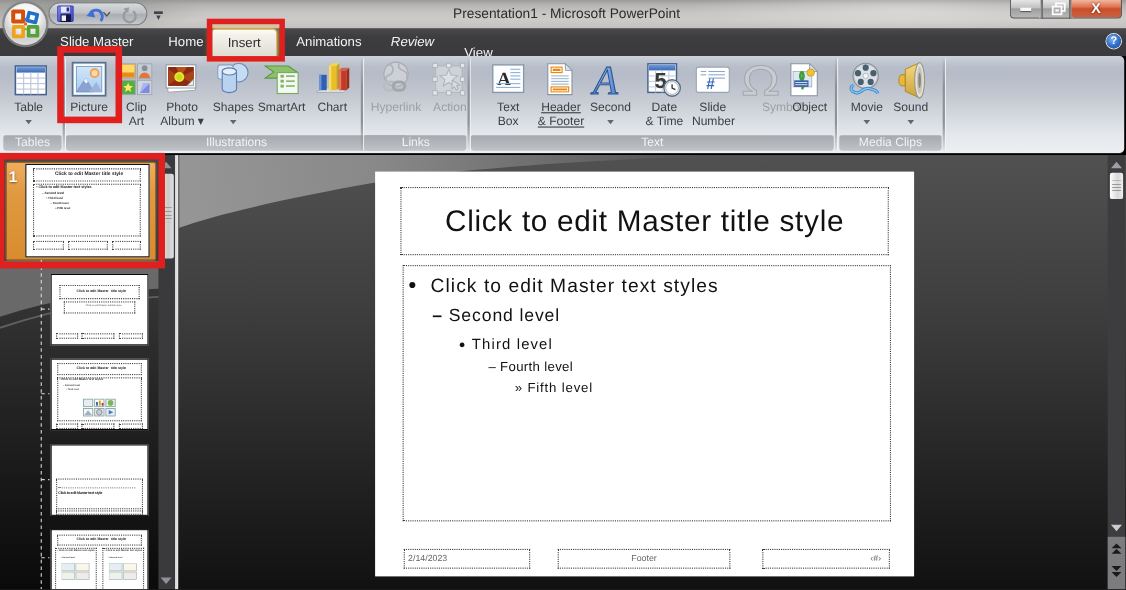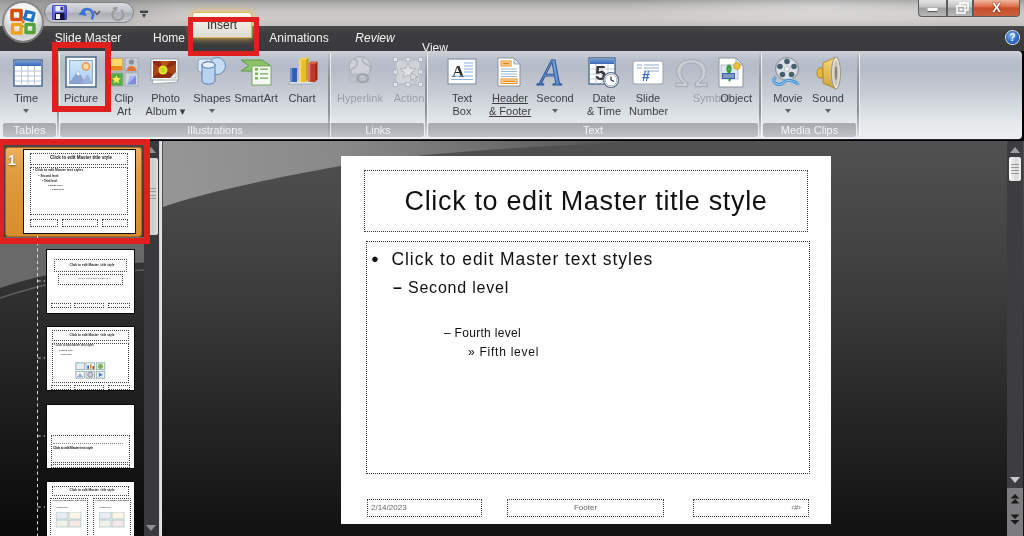--- a/index.html
+++ b/index.html
@@ -81,20 +81,21 @@
   
   .tri-up { width:0; height:0; border-left:5px solid transparent; border-right:5px solid transparent; border-bottom:6px solid #9aa0a6; }
   .tri-dn { width:0; height:0; border-left:5px solid transparent; border-right:5px solid transparent; border-top:6px solid #9aa0a6; }
 </style>
 </head>
 <body>
 
 <div class="abs" id="titlebar">
   <div class="abs smudge1"></div>
   <div class="abs smudge2"></div>
+  <div class="abs" id="titletext">Presentation1 - Microsoft PowerPoint</div>
 </div>
 
 <div class="abs" id="winbtns">
   <div class="wbtn" id="btnmin">
       <div class="wglyph" style="color:#f8f8f8;">▬</div>
     </div>
   <div class="wbtn" id="btnmax">
     <svg width="24" height="15" style="position:absolute;left:4px;top:1px;">
       <rect x="8" y="2" width="8" height="7" fill="none" stroke="#fcfcfc" stroke-width="1.6"></rect>
       <rect x="5" y="5" width="8" height="7" fill="#b0b0b0" stroke="#fcfcfc" stroke-width="1.6"></rect>
@@ -140,21 +141,21 @@
     <path d="M17 16.5 h8 v8 h-8 z" stroke="#55a23a" stroke-width="3.4"></path>
   </g>
   <circle cx="14.2" cy="13.8" r="1.6" fill="#e8641e"></circle>
   <circle cx="14.5" cy="9.5" r="1.3" fill="#2f80cf"></circle>
   <circle cx="14.2" cy="18.5" r="1.3" fill="#8fb832"></circle>
 </svg>
 
 <div class="abs" id="tabrow"></div>
 <div class="tab abs" style="left:50px;width:76px;top:26px;">Slide Master</div>
 <div class="tab abs" style="left:147px;width:44px;top:26px;">Home</div>
-<div class="abs" id="tabinsert" style="top:13px;text-align:center;">Insert</div>
+<div class="abs" id="tabinsert" style="top:27px;text-align:center;">Insert</div>
 <div class="tab abs" style="left:266px;width:66px;top:26px;">Animations</div>
 <div class="tab abs" style="left:352px;width:46px;top:26px;font-style:italic;">Review</div>
 <div class="tab abs" style="left:419px;width:32px;top:36px;">View</div>
 <div class="abs" id="helpbtn">?</div>
 
 <div class="abs" id="ribbon">
 
   <div class="grpbar" style="left:3px;   width:53px;">Tables</div>
   <div class="grpbar" style="left:60px;  width:310px;">Illustrations</div>
   <div class="grpbar" style="left:332px; width:92px;">Links</div>
@@ -394,21 +395,21 @@
 
     <g>
       <path d="M819 17 q-2 1.5 -2 5 q0 3.5 2 5 l4 0 l0 -10 z" fill="#e8b83c" stroke="#a8841c" stroke-width="0.8"></path>
       <path d="M823 12 L836 6 L836 38 L823 32 z" fill="url(#gold)" stroke="#a8841c" stroke-width="0.8"></path>
       <ellipse cx="836" cy="22" rx="4.5" ry="16" fill="#e4e2da" stroke="#98948a" stroke-width="1"></ellipse>
       <ellipse cx="836" cy="22" rx="2.6" ry="12.5" fill="#c9c5ba"></ellipse>
       <ellipse cx="836" cy="22" rx="1.2" ry="7" fill="#8a867c"></ellipse>
     </g>
   </svg>
 
-  <div class="rlabel" style="left:6px;  top:41px; width:40px;">Time</div>
+  <div class="rlabel" style="left:6px;  top:41px; width:40px;">Table</div>
   <div class="caret" style="left:23px; top:58px;"></div>
   <div class="rlabel" style="left:57px; top:41px; width:48px;">Picture</div>
   <div class="rlabel" style="left:104px;top:41px; width:40px;">Clip<br>Art</div>
   <div class="rlabel" style="left:142px;top:41px; width:47px;">Photo<br>Album&nbsp;▾</div>
   <div class="rlabel" style="left:188px;top:41px; width:48px;">Shapes</div>
   <div class="caret" style="left:209px;top:58px;"></div>
   <div class="rlabel" style="left:227px;top:41px; width:58px;">SmartArt</div>
   <div class="rlabel" style="left:284px;top:41px; width:36px;">Chart</div>
   <div class="rlabel rgray" style="left:330px;top:41px; width:60px;">Hyperlink</div>
   <div class="rlabel rgray" style="left:389px;top:41px; width:40px;">Action</div>
@@ -563,20 +564,21 @@
   <div class="abs" id="slide">
 
     <div class="ph" style="left:23px;top:14px;width:444px;height:62px;"></div>
     <div class="abs" style="left:23px;top:30px;width:444px;text-align:center;font-size:27px;letter-spacing:0.65px;color:#111;">Click to edit Master title style</div>
 
     <div class="ph" style="left:24.5px;top:85px;width:444px;height:233px;"></div>
     <div class="abs" style="left:30px;top:93px;width:430px;font-size:17.5px;letter-spacing:0.95px;color:#111;">
       <span style="font-size:13px;vertical-align:2px;">●</span>&nbsp;&nbsp;Click to edit Master text styles
     </div>
     <div class="abs" style="left:52px;top:123px;width:400px;font-size:16px;letter-spacing:0.8px;color:#111;"><b style="font-weight:bold;">–</b>&nbsp;Second level</div>
+    <div class="abs" style="left:76px;top:149px;width:380px;font-size:13.5px;letter-spacing:1.05px;color:#111;"><span style="font-size:10px;vertical-align:1px;">●</span>&nbsp;Third level</div>
     <div class="abs" style="left:103px;top:170px;width:360px;font-size:12px;letter-spacing:0.3px;color:#111;">–&nbsp;Fourth level</div>
     <div class="abs" style="left:127px;top:189px;width:340px;font-size:12px;letter-spacing:0.75px;color:#111;">»&nbsp;Fifth level</div>
 
     <div class="ph" style="left:26px;top:343px;width:115px;height:18px;"></div>
     <div class="abs" style="left:30px;top:347px;font-size:8px;color:#666;">2/14/2023</div>
     <div class="ph" style="left:166px;top:343px;width:157px;height:18px;"></div>
     <div class="abs" style="left:166px;top:347px;width:157px;text-align:center;font-size:8px;color:#666;">Footer</div>
     <div class="ph" style="left:352px;top:343px;width:116px;height:18px;"></div>
     <div class="abs" style="left:352px;top:347px;width:108px;text-align:right;font-size:8px;color:#666;">‹#›</div>
   </div>

